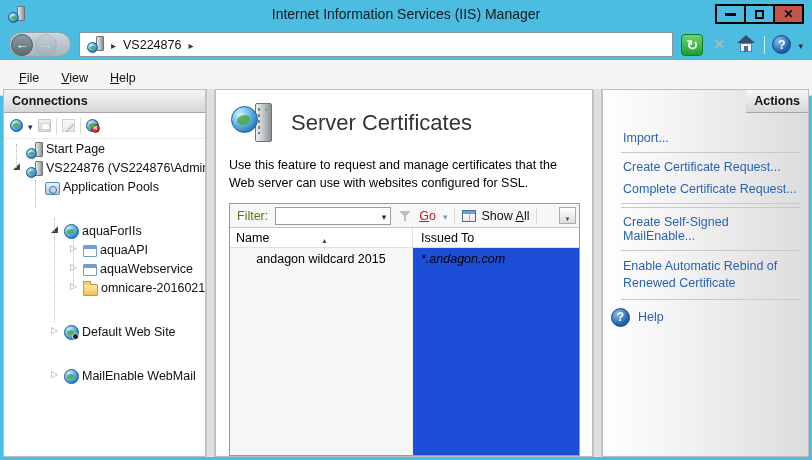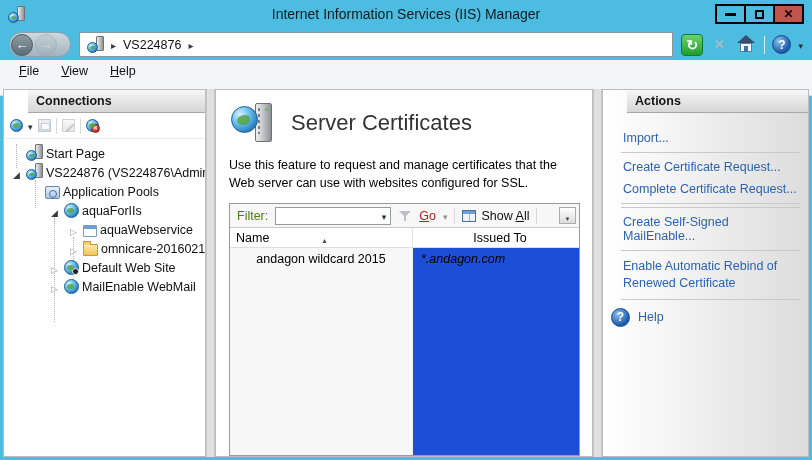--- a/index.html
+++ b/index.html
@@ -36,39 +36,39 @@
   .home-btn { width:22px; height:20px; position:relative; cursor:pointer; }
   .home-roof { position:absolute; left:2px; top:0; width:0; height:0; border-left:9px solid transparent; border-right:9px solid transparent; border-bottom:8px solid #35506e; }
   .home-body { position:absolute; left:5px; top:8px; width:12px; height:9px; background:#f4f7fa; border:1px solid #5a7b9e; }
   .home-door { position:absolute; left:9px; top:11px; width:4px; height:6px; background:#3f6fae; }
   .addr-sep { width:1px; height:18px; background:rgba(255,255,255,.75); }
   .help-circle { width:19px; height:19px; border-radius:50%; border:1px solid #164a8c; background:radial-gradient(circle at 35% 30%, #8cc0ec, #2160b0 65%, #163f78); color:#fff; display:flex; align-items:center; justify-content:center; cursor:pointer; }
   .help-q::before { content:"?"; font-size:12px; font-weight:bold; }
   .caret::before { content:"▾"; font-size:9px; color:#243038; }
 
   
-  .menubar { height:36px; background:#f4f5f6; border-bottom:1px solid #d8d8d8; display:flex; padding-left:8px; }
+  .menubar { height:36px; background:#f4f5f6; border-bottom:1px solid #d8d8d8; display:flex; align-items:center; padding-left:8px; }
   .menu-item { padding:4px 11px; cursor:pointer; color:#111; }
   .accel { text-decoration:underline; }
 
   
   .workspace { position:absolute; top:89px; left:3px; right:3px; bottom:3px; display:flex; background:#e8e8e8; }
   .splitter { width:9px; background:#e0e0e0; border-left:1px solid #c6c6c6; border-right:1px solid #c6c6c6; cursor:col-resize; }
   .panel { border:1px solid #bdbdbd; display:flex; flex-direction:column; overflow:hidden; }
-  .panel-header { flex:0 0 23px; background:linear-gradient(#f6f6f6,#d6d6d6); border-bottom:1px solid #a6a6a6; font-weight:bold; display:flex; align-items:center; padding:0 8px; color:#151515;margin-left:24px; }
+  .panel-header { flex:0 0 23px; background:linear-gradient(#f6f6f6,#d6d6d6); border-bottom:1px solid #a6a6a6; font-weight:bold; display:flex; align-items:center; padding:0 8px; color:#151515; }
 
   
   .panel-left { width:203px; background:#fff; }
   .conn-toolbar { flex:0 0 26px; display:flex; align-items:center; padding:0 6px; gap:5px; border-bottom:1px solid #ececec; }
   .tb-sep { width:1px; height:16px; background:#d9d9d9; }
   .dim { opacity:.5; }
   .tree { position:relative; flex:1; padding-top:3px; overflow:hidden; }
   .guide { position:absolute; width:0; border-left:1px dotted #b5b5b5; }
-  .tree-row { height:19px; display:flex; align-items:flex-end; gap:3px; white-space:nowrap; overflow:hidden; cursor:pointer; }
-  .lvl0 { padding-left:6px; } .lvl1 { padding-left:25px; } .lvl2 { padding-left:44px; } .lvl3 { padding-left:63px; }
+  .tree-row { height:19px; display:flex; align-items:flex-start; gap:3px; white-space:nowrap; overflow:hidden; cursor:pointer; }
+  .lvl0 { padding-left:6px; } .lvl1 { padding-left:25px; } .lvl2 { padding-left:44px;margin-top:25px; } .lvl3 { padding-left:63px; }
   .exp { width:13px; flex:0 0 13px; display:inline-flex; justify-content:center; }
   .exp-open::before   { content:"◢"; font-size:9px; color:#3c3c3c; }
   .exp-closed::before { content:"▷"; font-size:9px; color:#9a9a9a; }
   .tree-label { font-size:12.5px; color:#101010; }
 
   
   .ico { position:relative; display:inline-block; flex:0 0 auto; }
   .globe { border-radius:50%; background:radial-gradient(circle at 32% 30%, #d8f0ff 0%, #6cc0ea 38%, #2f82c4 72%, #1b5c96 100%); border:1px solid #1c5c94; }
   .globe::after { content:""; position:absolute; left:18%; top:30%; width:55%; height:40%; background:#55a544; border-radius:60% 40% 55% 45%; opacity:.85; }
   .g16 { width:15px; height:15px; } .g14 { width:13px; height:13px; }
@@ -115,31 +115,31 @@
   .grid-ico::before { content:""; position:absolute; left:0; right:0; top:0; height:3px; background:#6f9fd8; }
   .grid-ico::after { content:""; position:absolute; left:6px; top:3px; bottom:0; width:1px; background:#9db7d2; }
   .showall { display:flex; align-items:center; gap:5px; cursor:pointer; color:#111; }
   .viewbtn { position:absolute; right:3px; top:3px; width:17px; height:17px; border:1px solid #ababab; background:linear-gradient(#ffffff,#dcdcdc); display:flex; flex-direction:column; align-items:center; justify-content:center; cursor:pointer; }
   .viewbtn .bar { width:9px; height:1px; background:#555; margin-bottom:2px; }
   .view-caret::before { content:"▼"; font-size:6px; color:#444; }
 
   .thead { flex:0 0 20px; display:flex; background:#fff; border-bottom:1px solid #dedede; }
   .th { display:flex; align-items:center; padding-left:6px; position:relative; cursor:pointer; color:#000; }
   .th-name { width:183px; border-right:1px solid #e2e2e2; }
-  .th-issued { flex:1; padding-left:8px;justify-content:center; }
+  .th-issued { flex:1; padding-left:8px; }
   .sort-asc { position:absolute; left:50%; top:4px; }
   .sort-asc::before { content:"▲"; font-size:7px; color:#4d4d4d; }
   .tbody { flex:1; display:flex; }
   .tcol-name { width:183px; background:#f7f7f7; border-right:1px solid #efefef;text-align:center; }
   .tcol-issued { flex:1; background:#1d4ed8;font-style:italic; }
   .cell { padding:4px 6px 0 6px; color:#000; cursor:default; }
   .tcol-issued .cell { padding-left:8px; }
 
   
-  .panel-right { width:207px; background:linear-gradient(90deg,#ffffff 0%,#f2f2f2 40%,#dcdcdc 100%); }
+  .panel-right { width:207px; background:linear-gradient(90deg,#ffffff 0%,#f2f2f2 40%,#dcdcdc 100%);align-items:flex-end; }
   .actions-body { padding:8px 6px 0 6px;margin-top:6px; }
   .action-link { color:#2b62b4; padding:4px 2px; margin-left:12px; cursor:pointer; }
   .action-link.wrap { width:178px; line-height:1.35; }
   .action-div { height:1px; background:#c9c9c9; margin:3px 2px 3px 12px; }
   .help-row { display:flex; align-items:center; gap:8px; padding:5px 2px; margin-left:0; cursor:pointer; }
   .help-label { color:#2b62b4; }
 </style>
 </head>
 <body>
 
@@ -248,20 +248,25 @@
         <span class="tree-label">Application Pools</span>
       </div>
       <div class="tree-row lvl2">
         <span class="exp exp-open"></span>
         <span class="ico globe g16"></span>
         <span class="tree-label">aquaForIIs</span>
       </div>
       <div class="tree-row lvl3">
         <span class="exp exp-closed"></span>
         <span class="ico webapp"></span>
+        <span class="tree-label">aquaAPI</span>
+      </div>
+      <div class="tree-row lvl3">
+        <span class="exp exp-closed"></span>
+        <span class="ico webapp"></span>
         <span class="tree-label">aquaWebservice</span>
       </div>
       <div class="tree-row lvl3">
         <span class="exp exp-closed"></span>
         <span class="ico folder"></span>
         <span class="tree-label">omnicare-2016021</span>
       </div>
       <div class="tree-row lvl2">
         <span class="exp exp-closed"></span>
         <span class="ico globe g16">

